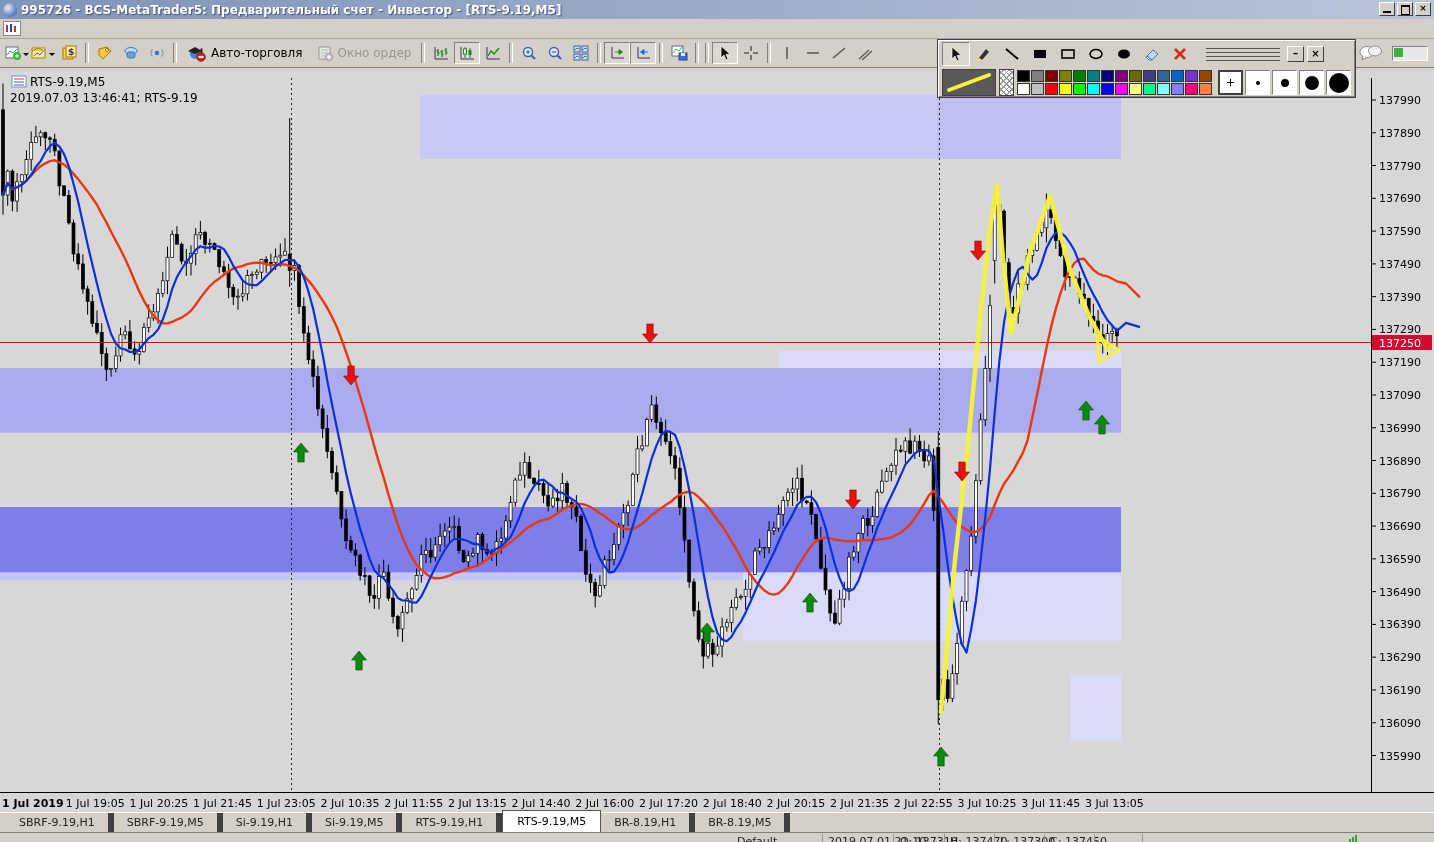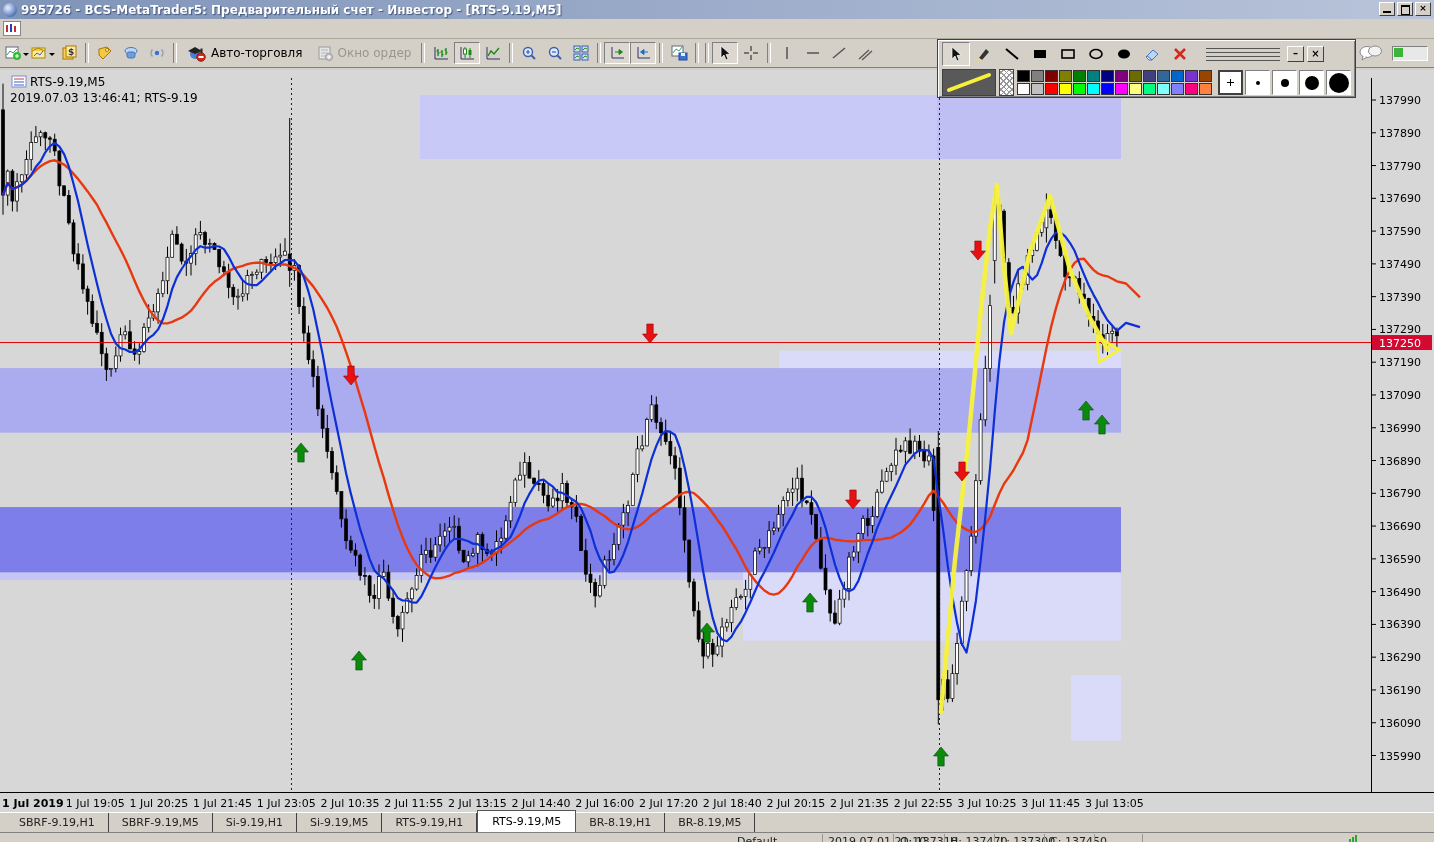--- a/index.html
+++ b/index.html
@@ -57,21 +57,21 @@
   .pal-sizes{display:flex;gap:2px;margin-left:6px;}
   .pal-size{width:25px;height:25px;background:#fff;border:1px solid;border-color:#808080 #fff #fff #808080;
             display:flex;align-items:center;justify-content:center;box-sizing:border-box;}
   .pal-size.sel{border-color:#404040;box-shadow:inset 0 0 0 1px #404040;}
   .pal-size b{border-radius:50%;background:#000;display:block;}
   
   .chart-wrap{position:absolute;left:0;top:70px;width:1434px;height:742px;}
   
   .tabbar{position:absolute;left:0;top:812px;width:1434px;height:20px;background:#d4d0c8;border-top:1px solid #fff;
           display:flex;align-items:flex-end;padding-left:6px;box-sizing:border-box;font-size:11px;}
-  .tab{padding:3px 13px 3px;border-right:1px solid #404040;white-space:nowrap;color:#222;}
+  .tab{padding:3px 13px 3px;border-right:6px solid #404040;white-space:nowrap;color:#222;}
   .tab.active{background:#fff;border:1px solid #555;border-bottom:none;padding:4px 14px 4px;margin-top:-2px;color:#000;}
   
   .statusbar{position:absolute;left:0;top:832px;width:1434px;height:10px;background:#d4d0c8;border-top:1px solid #808080;overflow:hidden;}
   .statusbar span{position:absolute;top:2px;font-size:11px;white-space:nowrap;color:#222;}
   .statusbar .ssep{position:absolute;top:1px;width:1px;height:12px;background:#9a968e;}
   svg text{font-family:"DejaVu Sans","Liberation Sans",sans-serif;}
 </style>
 </head>
 <body>
 

